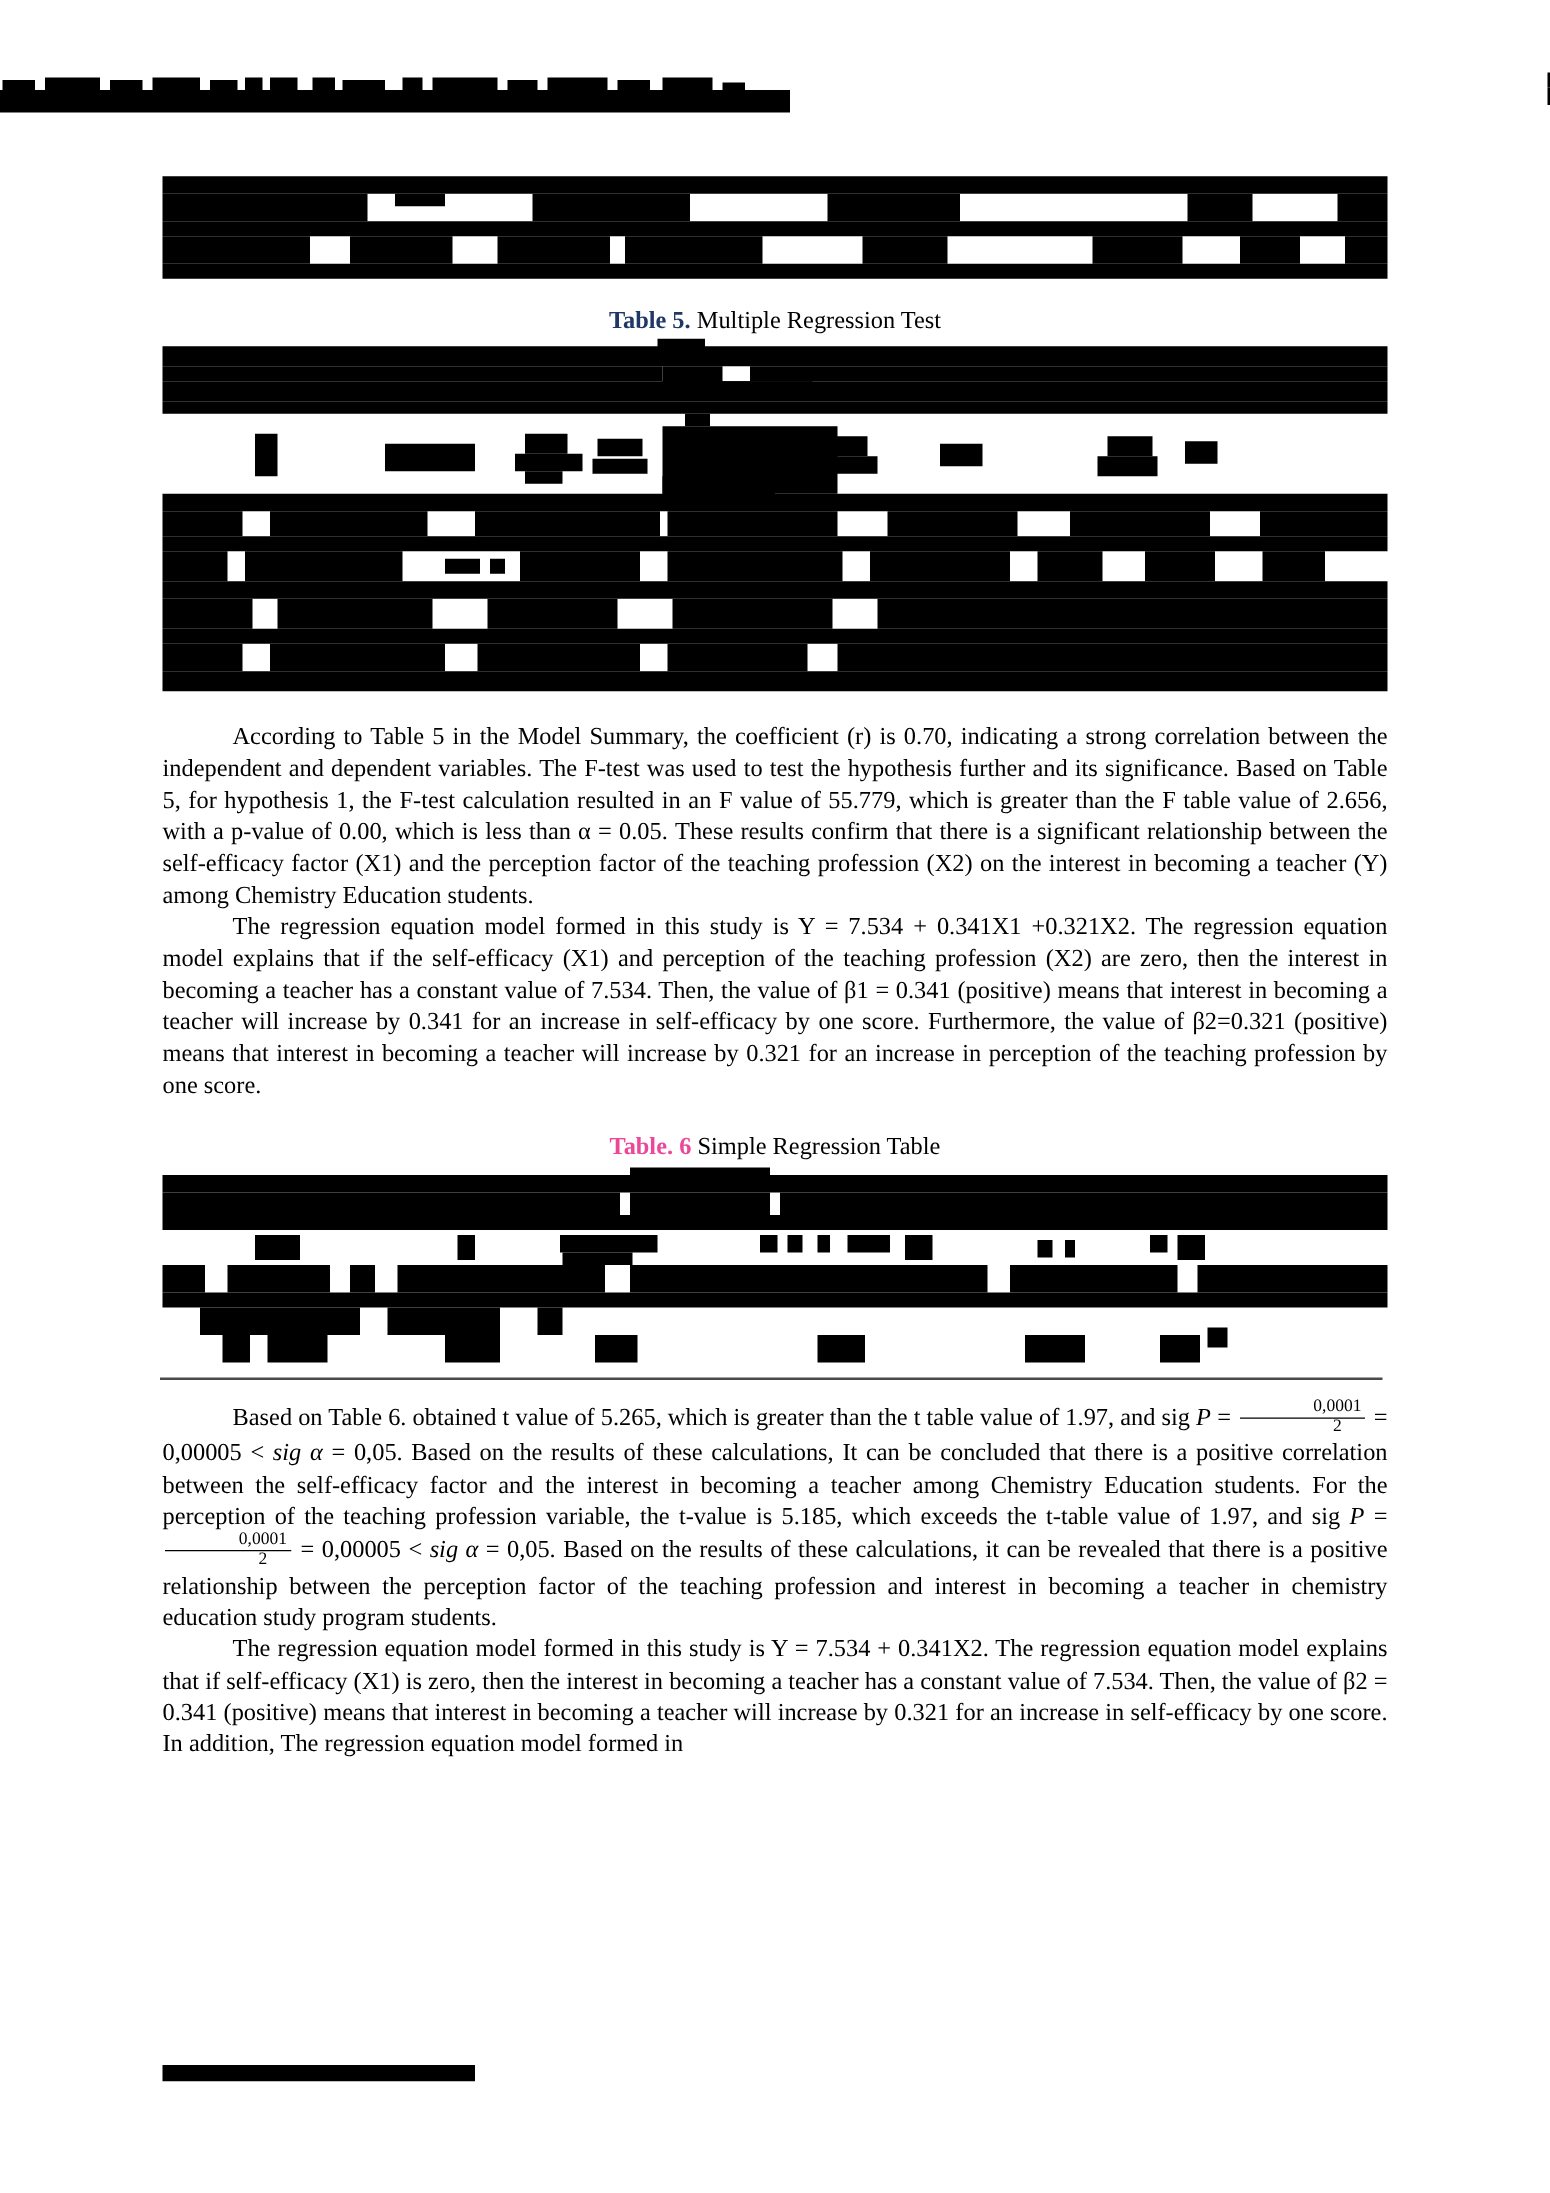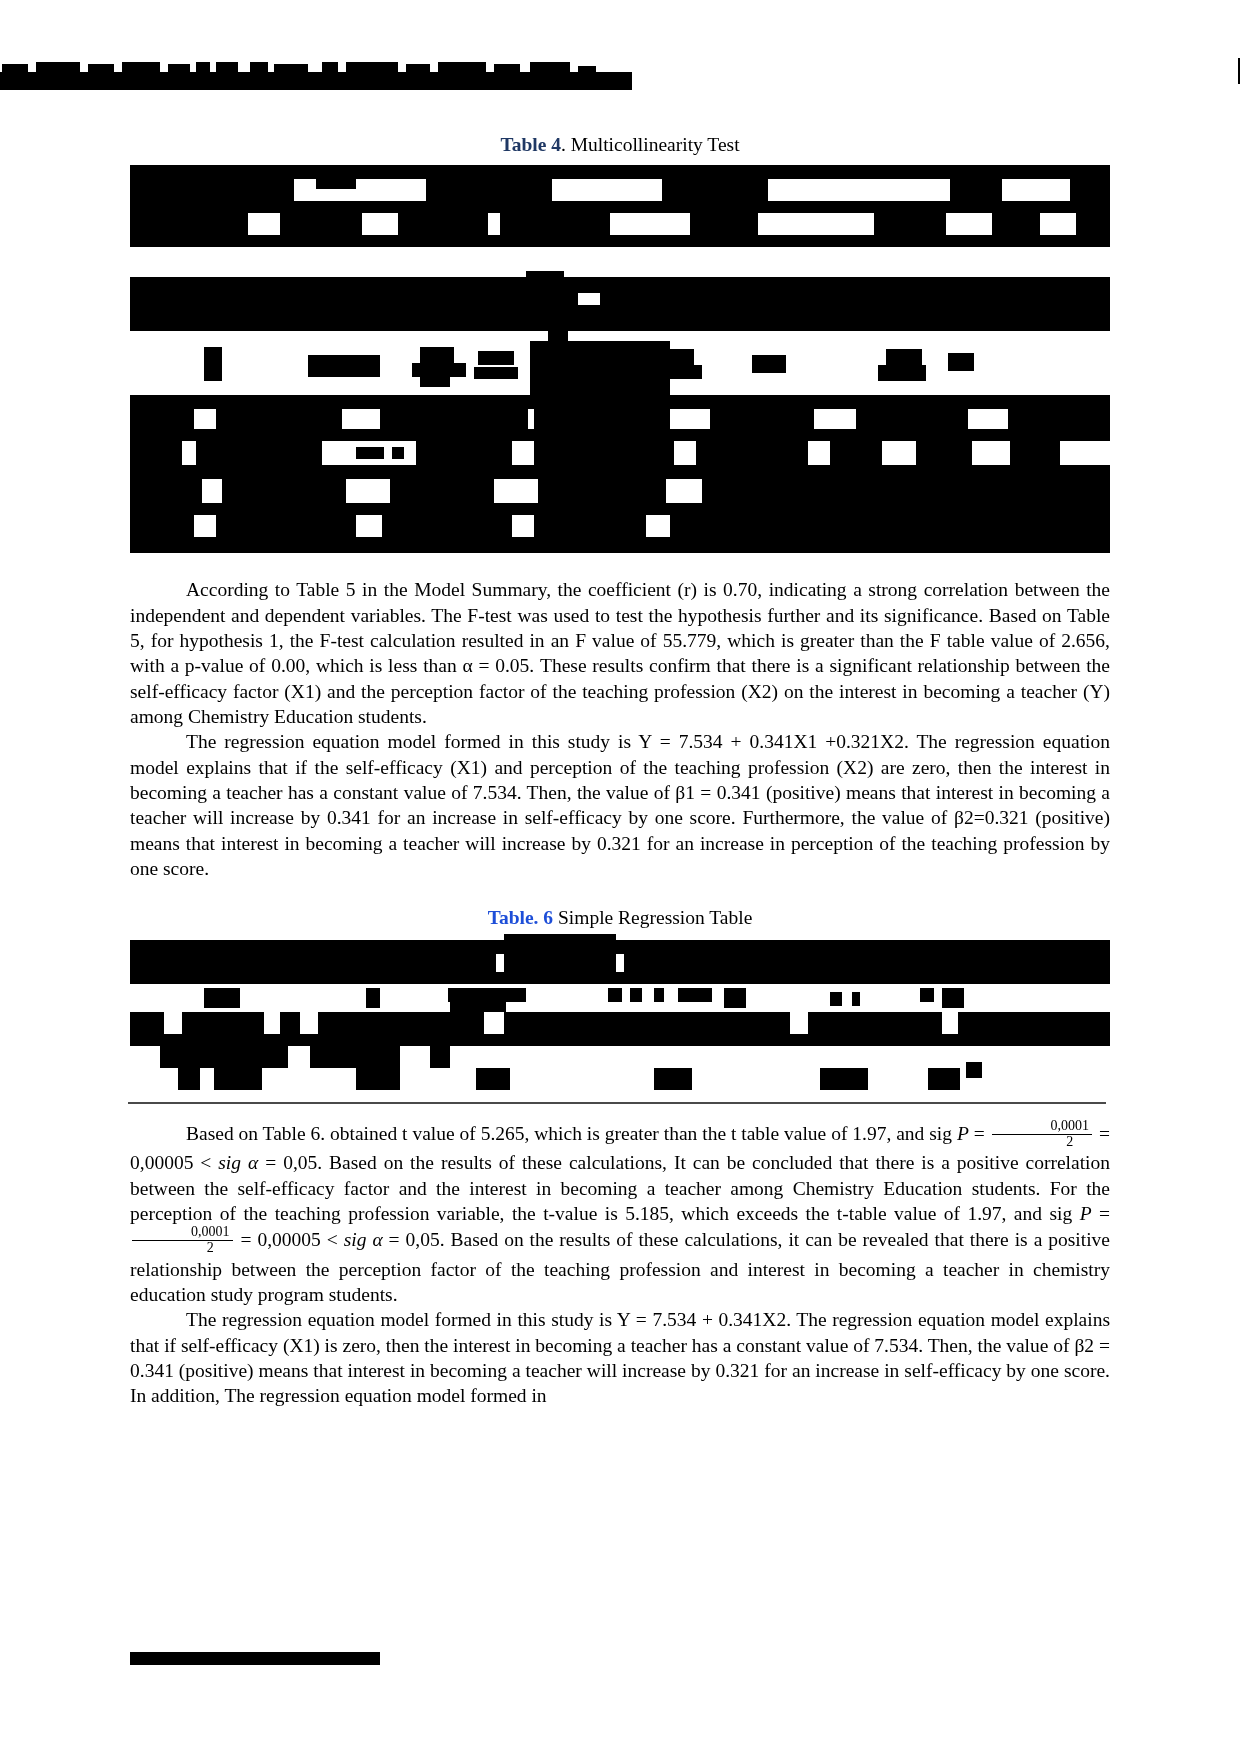--- a/index.html
+++ b/index.html
@@ -52,21 +52,21 @@
     line-height: 1.25;
     margin: 0;
     padding: 0;
   }
   .caption .tbl-num {
     font-weight: bold;
     color: #1f3864;
   }
   .caption .tbl-num-dark {
     font-weight: bold;
-    color: #1d4ed8;
+    color: #ec4899;
   }
   .caption .cap-rest { color: #000000; }
 
   
   p.body {
     font-size: 19.5px;
     line-height: 1.30;
     text-align: justify;
     margin: 0 0 0 0;
     text-indent: 56px;
@@ -130,23 +130,20 @@
 
   <div class="hdr-right">
     <span class="blk" style="left:0px; top:0px;  width:18px; height:12px;"></span>
     <span class="blk" style="left:0px; top:12px; width:12px; height:14px;"></span>
     <span class="sr-hidden">[redacted]</span>
   </div>
 
   <div class="content">
 
     <div style="height:133px;"></div>
-    <div class="caption">
-      <span class="tbl-num">Table 4</span><span class="cap-rest">. Multicollinearity Test</span>
-    </div>
 
     <div class="tbl-block" style="height:82px; margin-top:8px;">
       <span class="band" style="left:0px;   top:0px;  width:980px; height:14px;"></span>
       <span class="band" style="left:0px;   top:14px; width:164px; height:22px;"></span>
       <span class="band" style="left:296px; top:14px; width:126px; height:22px;"></span>
       <span class="band" style="left:532px; top:14px; width:106px; height:22px;"></span>
       <span class="band" style="left:820px; top:14px; width:52px;  height:22px;"></span>
       <span class="band" style="left:940px; top:14px; width:40px;  height:22px;"></span>
       <span class="band" style="left:186px; top:14px; width:40px;  height:10px;"></span>
 
@@ -160,20 +157,23 @@
       <span class="band" style="left:744px; top:48px; width:72px;  height:22px;"></span>
       <span class="band" style="left:862px; top:48px; width:48px;  height:22px;"></span>
       <span class="band" style="left:946px; top:48px; width:34px;  height:22px;"></span>
 
       <span class="band" style="left:0px;   top:70px; width:980px; height:12px;"></span>
     </div>
 
     <div style="height:18px;"></div>
 
     <div style="height:4px;"></div>
+    <div class="caption">
+      <span class="tbl-num">Table 5.</span><span class="cap-rest"> Multiple Regression Test</span>
+    </div>
 
     <div class="tbl-block" style="height:284px; margin-top:8px;">
       <span class="band" style="left:0px;   top:0px;   width:980px; height:16px;"></span>
       <span class="band" style="left:396px; top:-6px;  width:38px;  height:8px;"></span>
 
       <span class="band" style="left:0px;   top:16px;  width:400px; height:12px;"></span>
       <span class="band" style="left:400px; top:16px;  width:48px;  height:22px;"></span>
       <span class="band" style="left:470px; top:16px;  width:510px; height:12px;"></span>
       <span class="band" style="left:400px; top:28px;  width:120px; height:14px;"></span>
       <span class="band" style="left:0px;   top:28px;  width:980px; height:16px;"></span>

